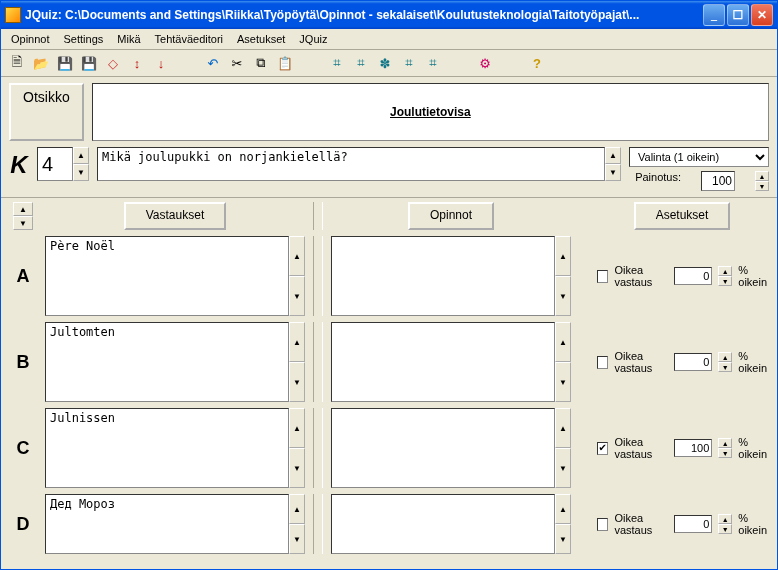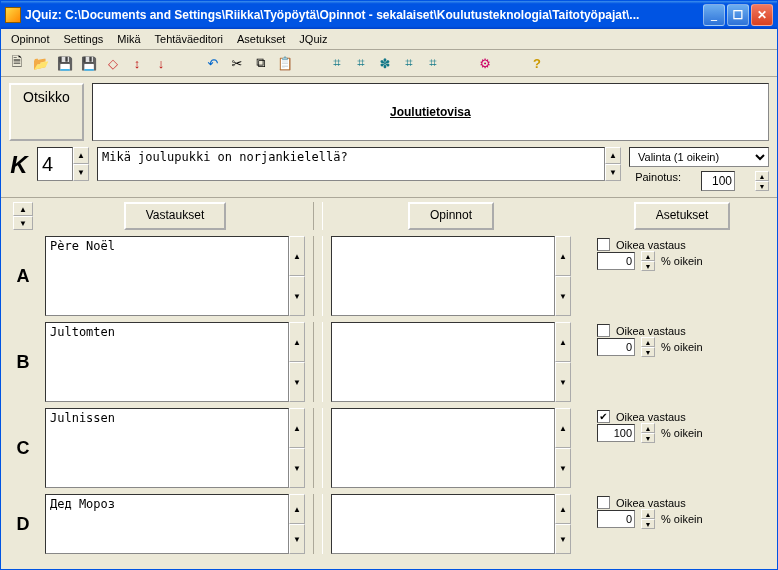--- a/index.html
+++ b/index.html
@@ -184,21 +184,21 @@
 .anscol { width:260px; display:flex;}
 .fbcol { width:240px; display:flex;}
 .txtarea {
   flex:1;
   border:1px inset #888;
   background:#fff;
   padding: 2px 4px;
   font-size:12px;
   resize:none;
 }
-.setcol { width:170px; display:flex; flex-direction:column; justify-content:flex-start; padding:2px 0;}
+.setcol { width:170px; display:flex; flex-direction:row; justify-content:flex-start; padding:2px 0;}
 .chkrow { display:flex; align-items:center; gap:6px; }
 .chkbox { width:13px; height:13px; border:1px inset #888; background:#fff; display:flex; align-items:center; justify-content:center; font-size:10px; line-height:1; }
 .pctrow { display:flex; align-items:center; gap:6px; }
 .pctrow input { width:38px; border:1px inset #888; background:#fff; padding:2px; font-size:11px; text-align:right;}
 .minispin { display:flex; flex-direction:column;}
 .minispin div { width:14px; height:10px; border:1px outset #fff; background:#ece9d8; font-size:7px; display:flex;align-items:center;justify-content:center; cursor:default;}
 .colgap { width:10px; border-right: 1px solid #fff; border-left:1px solid #aca899;}
 
 </style>
 </head>

